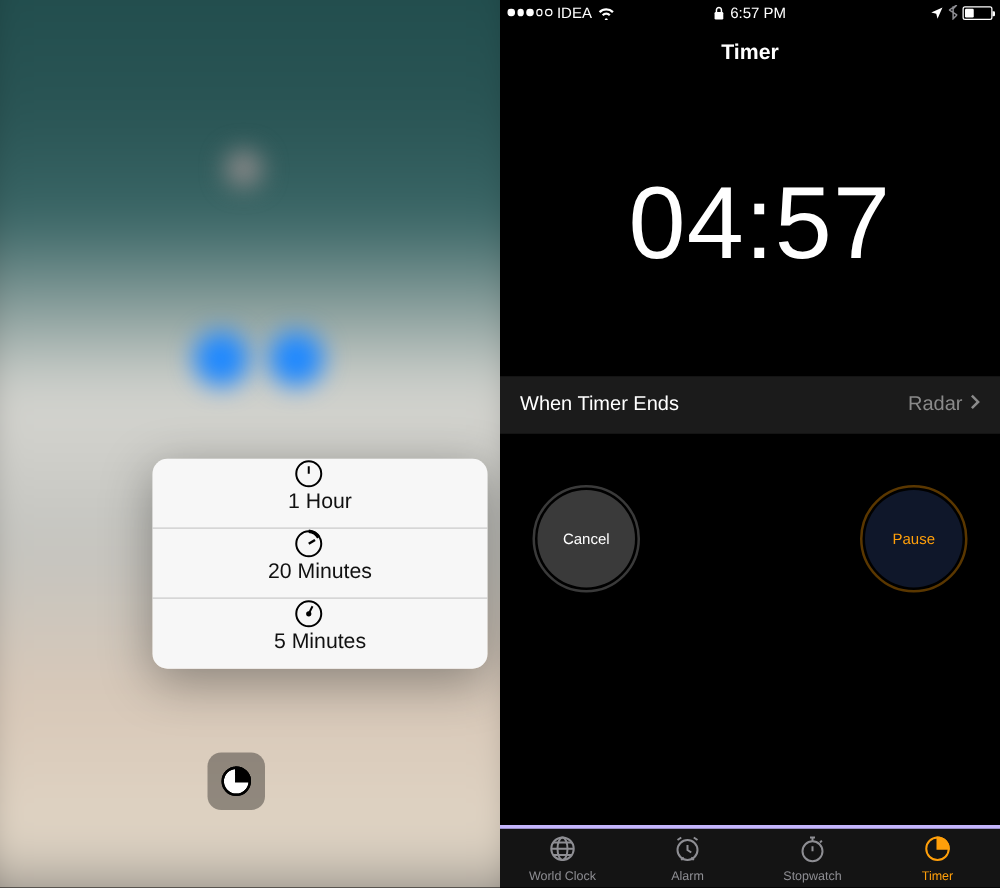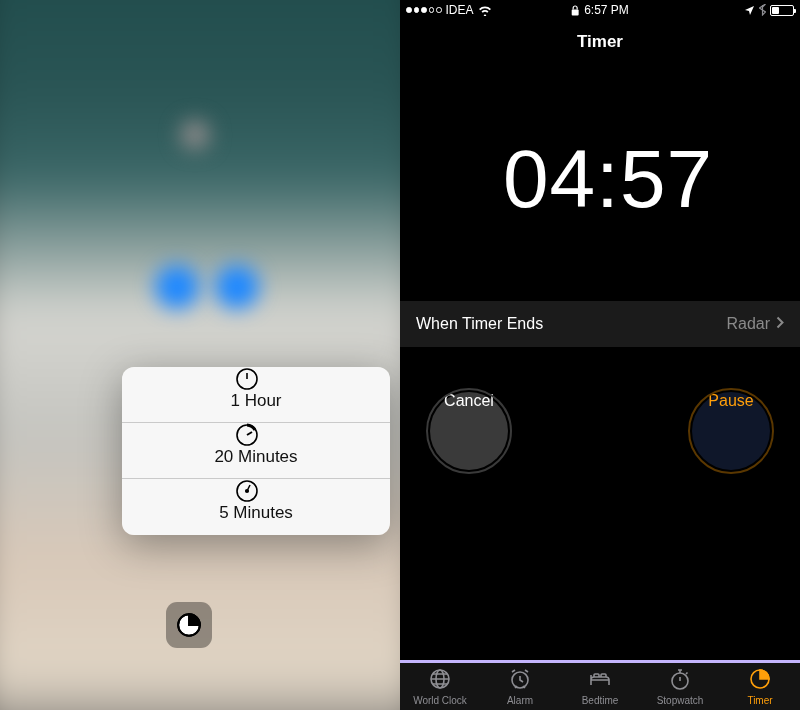--- a/index.html
+++ b/index.html
@@ -37,21 +37,21 @@
 
     .nav-title { text-align: center; color: #fff; font-size: 17px; font-weight: 600; padding: 12px 0 10px; }
 
     .timer-display { text-align: center; color: #fff; font-size: 82px; font-weight: 200; letter-spacing: 1px; margin-top: 70px; margin-left: 16px; }
 
     .ends-row { margin-top: 75px; height: 46px; background: #1b1b1b; display: flex; align-items: center; justify-content: space-between; padding: 16px 16px; cursor: pointer; }
     .ends-label { color: #fff; font-size: 16px; }
     .ends-value { color: #8a8a8a; font-size: 16px; display: flex; align-items: center; gap: 6px; }
 
     .buttons-row { display: flex; justify-content: space-between; padding: 0 30px; margin-top: 45px; }
-    .circ-btn { width: 78px; height: 78px; border-radius: 50%; position: relative; display: flex; align-items: flex-start; justify-content: center; font-size: 16px; cursor: pointer; }
+    .circ-btn { width: 78px; height: 78px; border-radius: 50%; position: relative; display: flex; align-items: center; justify-content: center; font-size: 12px; cursor: pointer; }
     .circ-btn::before { content: ""; position: absolute; inset: -4px; border-radius: 50%; border: 2px solid; }
     .circ-btn.cancel { background: #3a3a3a; color: #fff; }
     .circ-btn.cancel::before { border-color: #3a3a3a; }
     .circ-btn.pause { background: #0f172a; color: #ff9f0a; }
     .circ-btn.pause::before { border-color: #5a3700; }
 
     .tab-bar { position: absolute; bottom: 0; left: 0; right: 0; height: 50px; background: #141414; border-top: 3px solid #c4b5fd; display: flex; }
     .tab { flex: 1; display: flex; flex-direction: column; align-items: center; justify-content: center; gap: 2px; color: #8e8e93; font-size: 10px; cursor: pointer; }
     .tab.active { color: #ff9f0a; }
     .tab svg { width: 24px; height: 24px; }
@@ -190,28 +190,20 @@
         <svg viewBox="0 0 24 24" fill="none" stroke="currentColor" stroke-width="1.6">
             <circle cx="12" cy="13" r="8"></circle>
             <path d="M12 9v4l3 2M4 5l3-2M20 5l-3-2M7 21l2-2M17 21l-2-2"></path>
           </svg>
       </span>
       <span>Alarm</span>
     </div>
     <div class="tab">
       <span>
         <svg viewBox="0 0 24 24" fill="none" stroke="currentColor" stroke-width="1.6">
-            <path d="M3 18V8M3 13h18v5M3 13c0-2 1-3 3-3h12c2 0 3 1 3 3M6 10V8a1 1 0 011-1h3a1 1 0 011 1v2M13 10V8a1 1 0 011-1h3a1 1 0 011 1v2"></path>
-          </svg>
-      </span>
-      <span>Bedtime</span>
-    </div>
-    <div class="tab">
-      <span>
-        <svg viewBox="0 0 24 24" fill="none" stroke="currentColor" stroke-width="1.6">
             <circle cx="12" cy="14" r="8"></circle>
             <path d="M12 10v4M10 3h4M12 3v3M18 7l1.5-1.5"></path>
           </svg>
       </span>
       <span>Stopwatch</span>
     </div>
     <div class="tab active">
       <span>
         <svg viewBox="0 0 24 24" fill="none" stroke="currentColor" stroke-width="1.6">
             <circle cx="12" cy="12" r="9"></circle>

